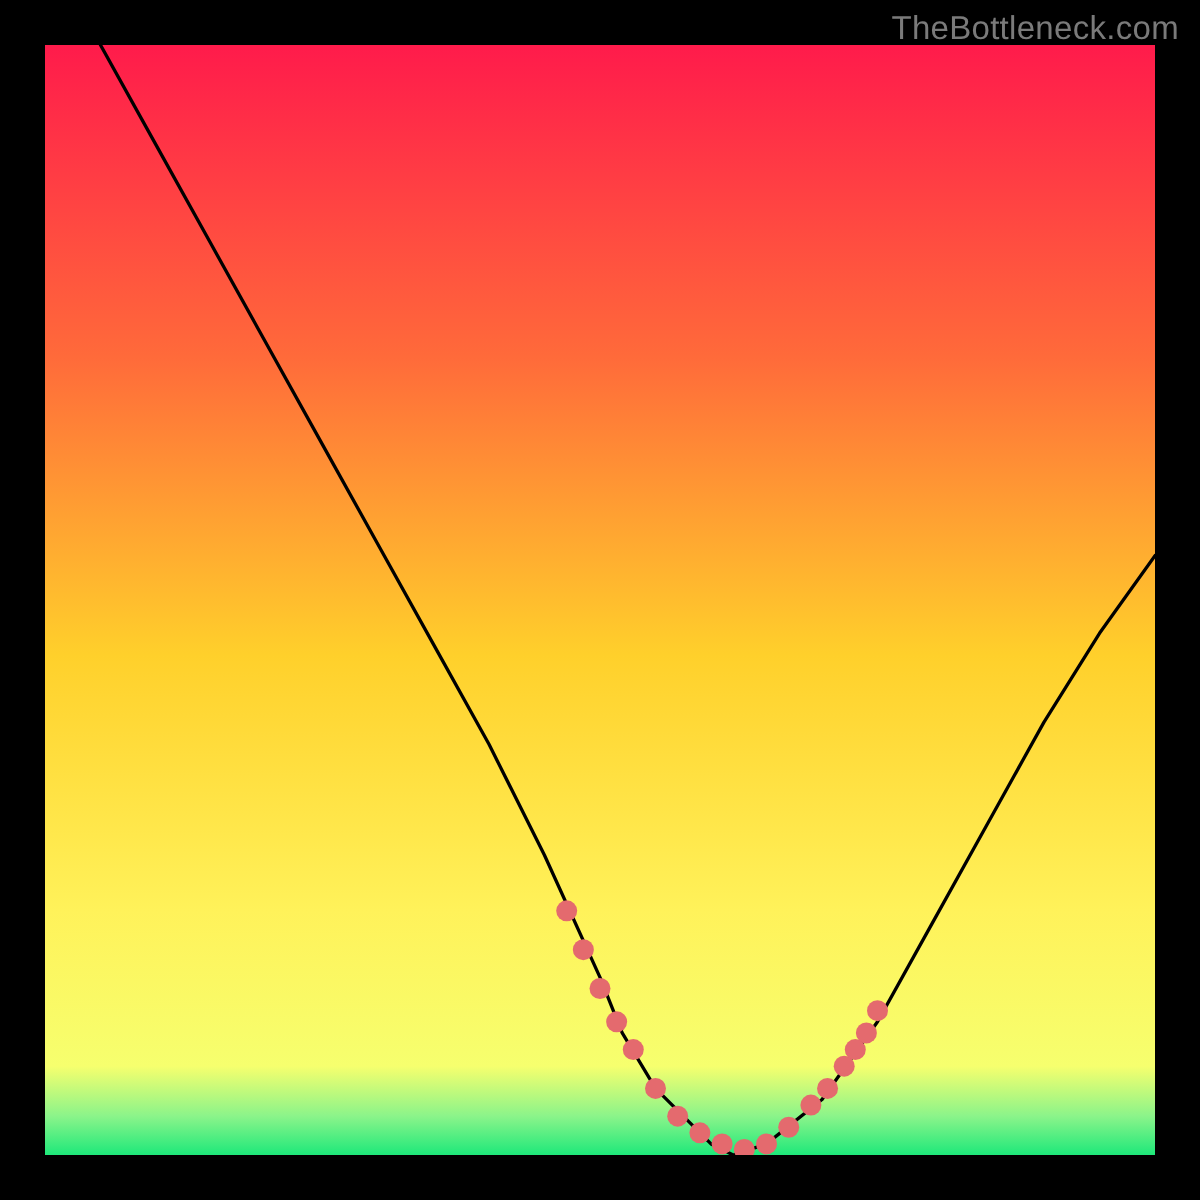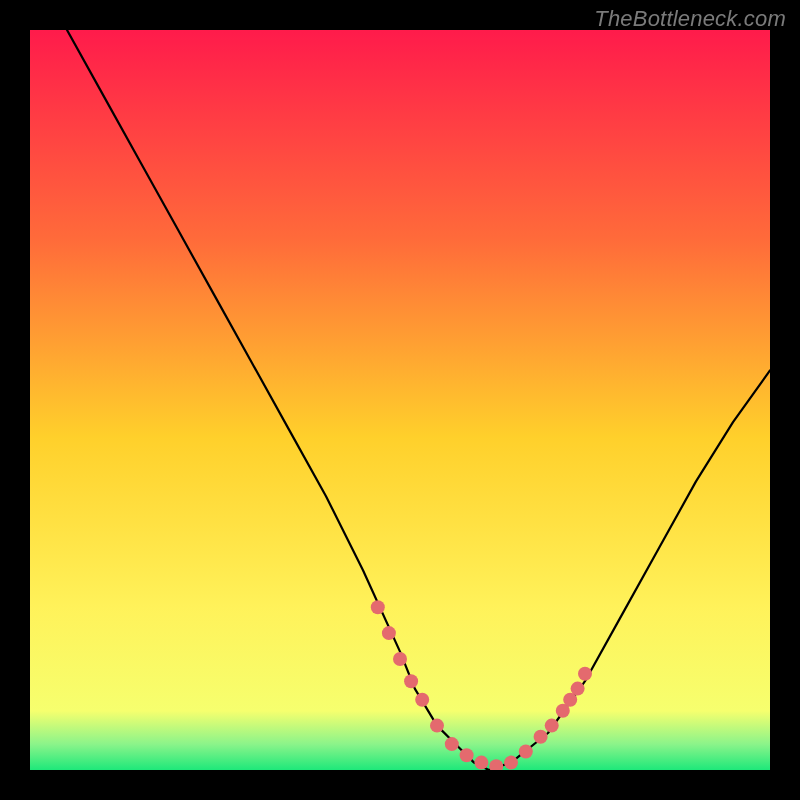--- a/index.html
+++ b/index.html
@@ -9,21 +9,20 @@
     width: 800px;
     height: 800px;
     overflow: hidden;
     font-family: Arial, Helvetica, sans-serif;
   }
   .frame {
     position: relative;
     width: 800px;
     height: 644px;
     background: #000;
-    font-style: italic;
   }
   .watermark {
     position: absolute;
     top: 6px;
     right: 14px;
     color: #7a7a7a;
     font-size: 22px;
     font-weight: 400;
     letter-spacing: 0.2px;
     user-select: none;

